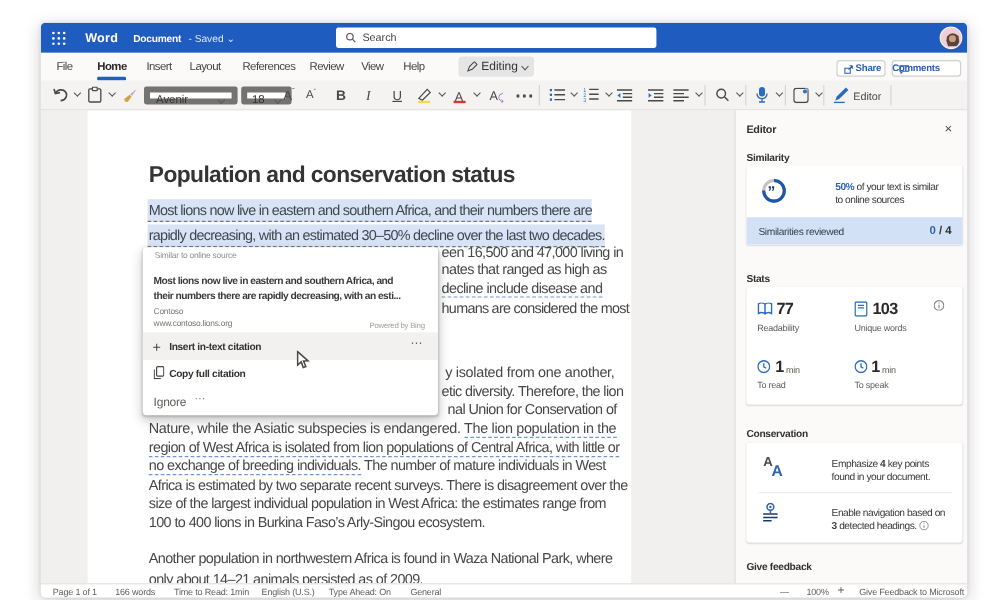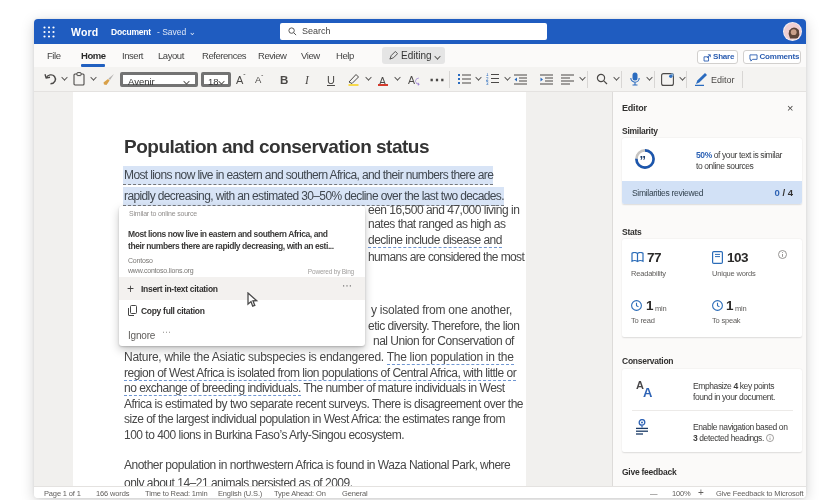--- a/index.html
+++ b/index.html
@@ -14,21 +14,21 @@
 .search{position:absolute;left:246px;top:4px;width:267px;height:17px;background:#fff;border-radius:2px;color:#454545;font-size:9px;line-height:17px;}
 .avatar{position:absolute;left:749px;top:3px;width:19px;height:19px;border-radius:50%;background:#f0d9de;overflow:hidden;border:1px solid rgba(255,255,255,.6);}
 
 .menu{position:absolute;left:0;top:25px;width:772px;height:23px;background:#fbfaf9;}
 .menu .t{position:absolute;top:6px;font-size:9.5px;letter-spacing:-0.45px;color:#444;}
 .pill{position:absolute;left:348px;top:3px;width:63px;height:17px;background:#e5e5e5;border-radius:3px;font-size:10px;color:#333;line-height:17px;}
 .btn{position:absolute;top:6px;height:14px;background:#fff;border:1px solid #d2d0ce;border-radius:3px;font-size:8px;letter-spacing:-0.2px;color:#2a5cb0;font-weight:bold;line-height:12px;}
 
 .ribbon{position:absolute;left:0;top:48px;width:772px;height:25px;background:#f4f3f1;border-bottom:1px solid #e4e2e0;}
 .ri{position:absolute;top:0;height:25px;display:flex;align-items:center;color:#4b4947;}
-.combo{position:absolute;top:5px;height:15px;background:#fff;border:3px solid #737373;border-radius:2px;font-size:9.5px;color:#333;line-height:13px;}
+.combo{position:absolute;top:5px;height:15px;background:#fff;border:5px solid #737373;border-radius:2px;font-size:9.5px;color:#333;line-height:13px;}
 .sep{position:absolute;top:4px;width:1px;height:17px;background:#d8d6d4;}
 .chev{display:inline-block;width:5px;height:5px;border-right:1px solid #5a5856;border-bottom:1px solid #5a5856;transform:rotate(45deg) scale(.9);margin-left:3px;margin-top:-2px;}
 
 .canvas{position:absolute;left:0;top:73px;width:578px;height:394px;background:#f1f0ee;overflow:hidden;}
 .page{position:absolute;left:39px;top:0;width:453px;height:394px;background:#fff;}
 .doctext{position:absolute;color:#474747;font-size:12px;letter-spacing:-0.5px;white-space:nowrap;}
 .hl{position:absolute;left:88.5px;padding-left:1.5px;background:#d8e4f6;height:19px;line-height:19px;font-size:12px;letter-spacing:-0.62px;color:#40474f;border-bottom:1.6px dashed #74777c;white-space:nowrap;}
 .bd{text-decoration:none;border-bottom:1.4px dashed #6f96d2;}
 .p2{position:absolute;left:90px;color:#474747;font-size:12px;letter-spacing:-0.5px;line-height:15.6px;white-space:nowrap;}
 
@@ -93,40 +93,40 @@
     <div class="abs" style="left:47px;top:20px;width:24px;height:2.5px;background:#2160c0;border-radius:1px"></div>
     <div class="pill"><svg class="abs" style="left:7px;top:4px" width="9" height="9" viewBox="0 0 10 10">
           <path d="M1 9 l1.5-4 L7 .5 9.5 3 5 7.5z" fill="none" stroke="#444" stroke-width="1"></path>
         </svg><span style="margin-left:19px">Editing</span><span class="chev"></span></div>
     <div class="btn" style="left:663px;width:41px;"><svg class="abs" style="left:5px;top:3px" width="9" height="8" viewBox="0 0 11 10">
           <path d="M1.2 3.5 h5.6 v5.3 h-5.6 z" fill="none" stroke="#2a5cb0" stroke-width="1.1"></path>
           <path d="M5 5 L9 1 M9 1 h-3 M9 1 v3" stroke="#2a5cb0" stroke-width="1.1" fill="none"></path>
         </svg><span style="margin-left:15px">Share</span></div>
     <div class="btn" style="left:708.5px;width:58px;"><svg class="abs" style="left:5px;top:3px" width="9" height="8" viewBox="0 0 10 9">
           <path d="M1 1 h8 v5 h-5 l-2 2 v-2 h-1z" fill="none" stroke="#2a5cb0" stroke-width="1"></path>
-        </svg><span style="margin-left:16px">Comments</span></div>
+        </svg><span style="margin-left:0">Comments</span></div>
   </div>
 
   <div class="ribbon">
     <svg class="abs" style="left:10px;top:6px" width="13" height="12" viewBox="0 0 13 12">
         <path d="M2.2 5 C3.5 1.5 8.5 0.8 10.5 3.5 C12.6 6.3 11 10.5 6.5 10.8" fill="none" stroke="#4b4947" stroke-width="1.4"></path>
         <path d="M1 1.2 L2.2 5 6 4.2" fill="none" stroke="#4b4947" stroke-width="1.4"></path>
       </svg>
     <span class="chev abs" style="left:25px;top:10px"></span>
     <svg class="abs" style="left:39px;top:5px" width="12" height="14" viewBox="0 0 12 14">
         <rect x="1" y="2" width="10" height="11" rx="1" fill="none" stroke="#4b4947" stroke-width="1.1"></rect>
         <rect x="4" y="0.6" width="4" height="3" rx="0.5" fill="#f4f3f1" stroke="#4b4947" stroke-width="1"></rect>
       </svg>
     <span class="chev abs" style="left:54px;top:10px"></span>
     <svg class="abs" style="left:68px;top:6px" width="13" height="13" viewBox="0 0 13 13">
         <path d="M12 1 L6.5 5.5 8 7 12 1z" fill="#b5b3b1"></path>
         <path d="M6 6 L1.5 9.5 2 11.5 4.5 12 7.6 7.6z" fill="#d8a048"></path>
       </svg>
     <div class="combo" style="left:86px;width:78px"><span style="margin-left:5px">Avenir</span><span class="chev" style="position:absolute;right:6px;top:6px"></span></div>
-    <div class="combo" style="left:167px;width:30px"><span style="margin-left:4px">18</span><span class="chev" style="position:absolute;right:4px;top:6px"></span></div>
+    <div class="combo" style="left:167px;width:42px"><span style="margin-left:4px">18</span><span class="chev" style="position:absolute;right:4px;top:6px"></span></div>
     <span class="ri" style="left:202px;font-size:11px;">A<span style="font-size:7px;margin-top:-7px">ˆ</span></span>
     <span class="ri" style="left:221px;font-size:9.5px;">A<span style="font-size:6px;margin-top:-5px">ˇ</span></span>
     <span class="ri" style="left:246px;font-weight:bold;font-size:11.5px;">B</span>
     <span class="ri" style="left:271px;font-style:italic;font-family:'Liberation Serif',serif;font-size:11.5px;">I</span>
     <span class="ri" style="left:293px;font-size:11px;text-decoration:underline;">U</span>
     <svg class="abs" style="left:314px;top:6px" width="12" height="13" viewBox="0 0 12 13">
         <path d="M1 9 L8 1.5 10.5 4 4 10.5z" fill="none" stroke="#4b4947" stroke-width="1"></path>
         <rect x="0.5" y="11" width="10" height="2.2" fill="#f7d94c"></rect>
       </svg>
     <span class="chev abs" style="left:329px;top:10px"></span>

